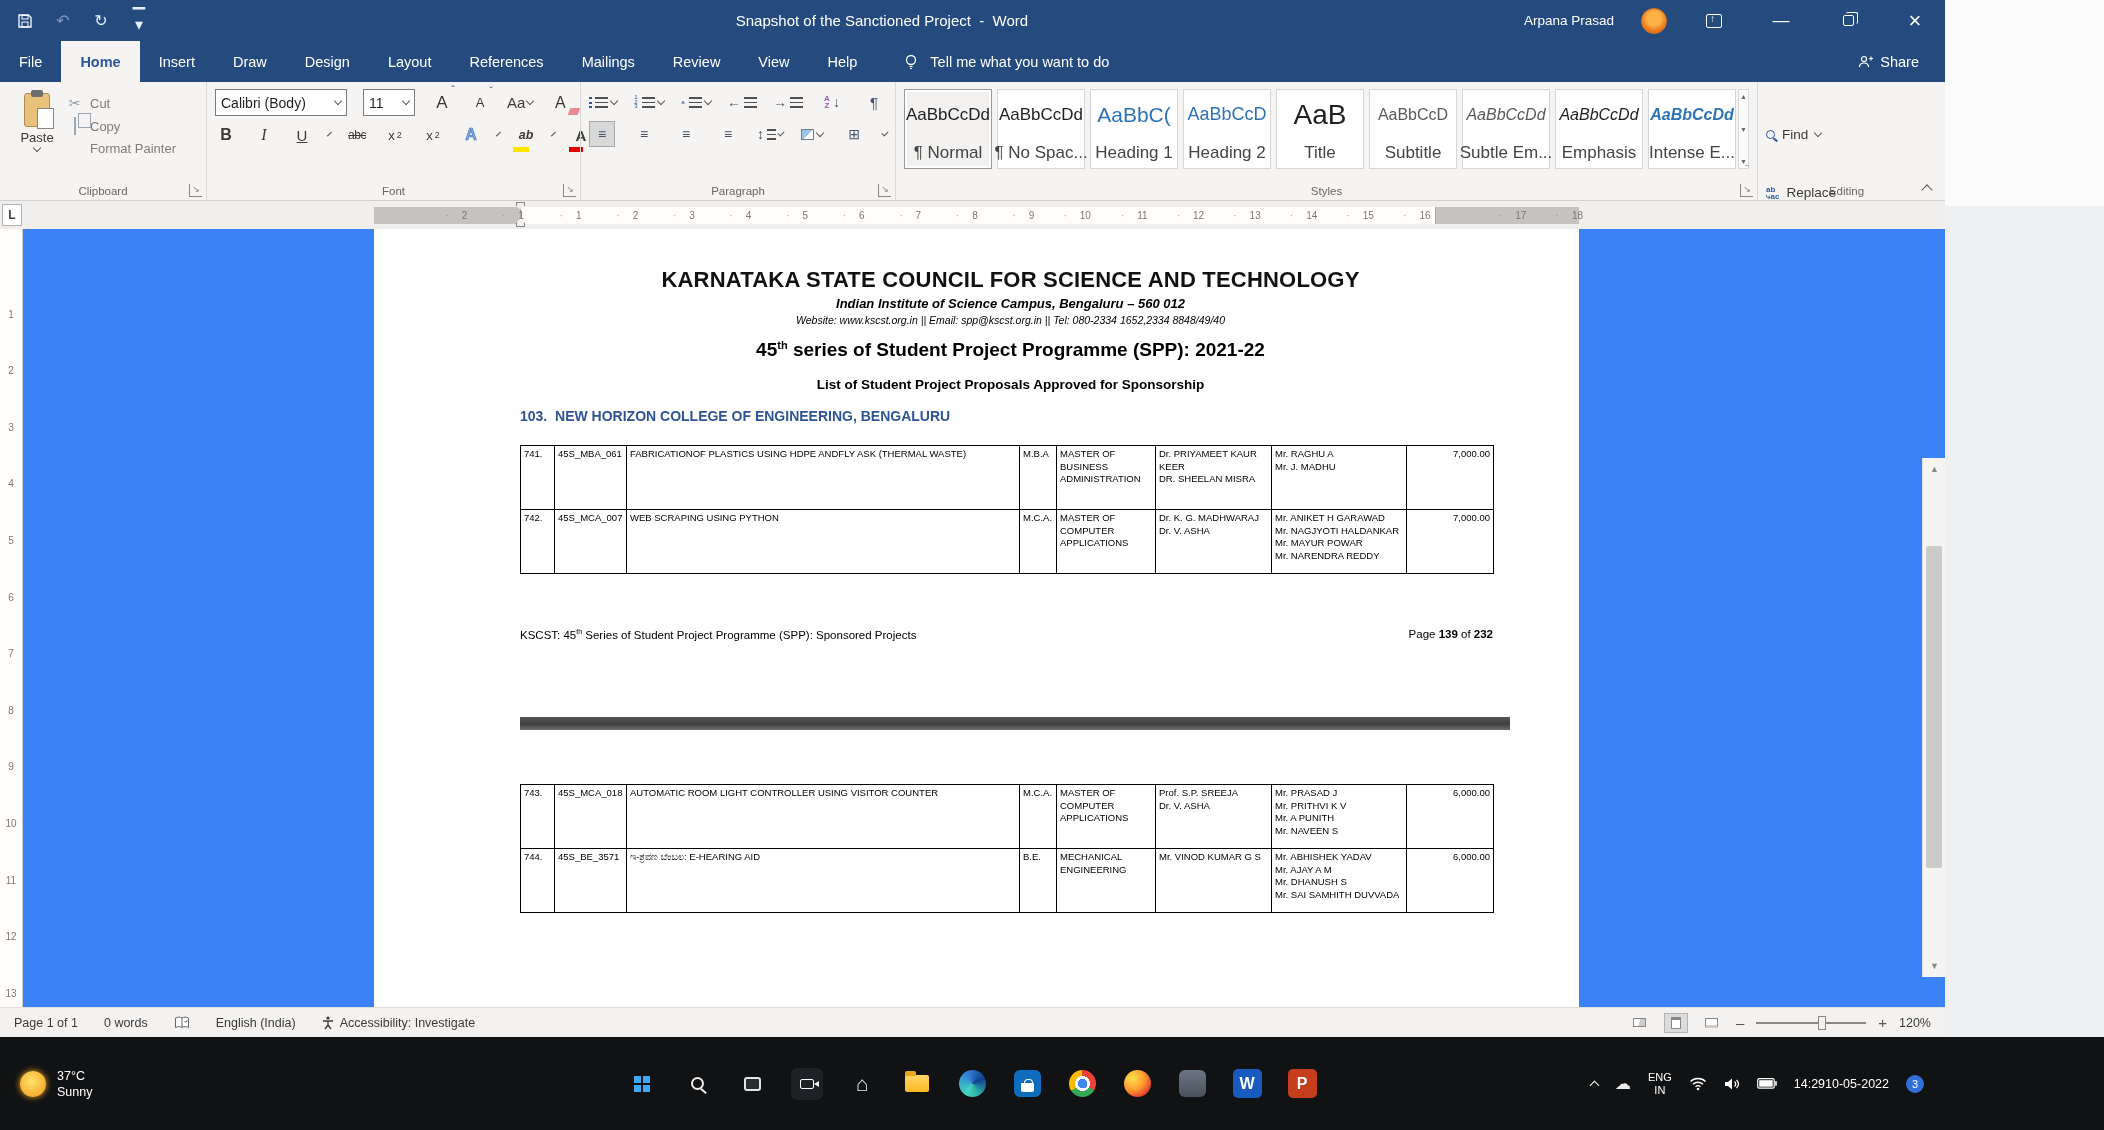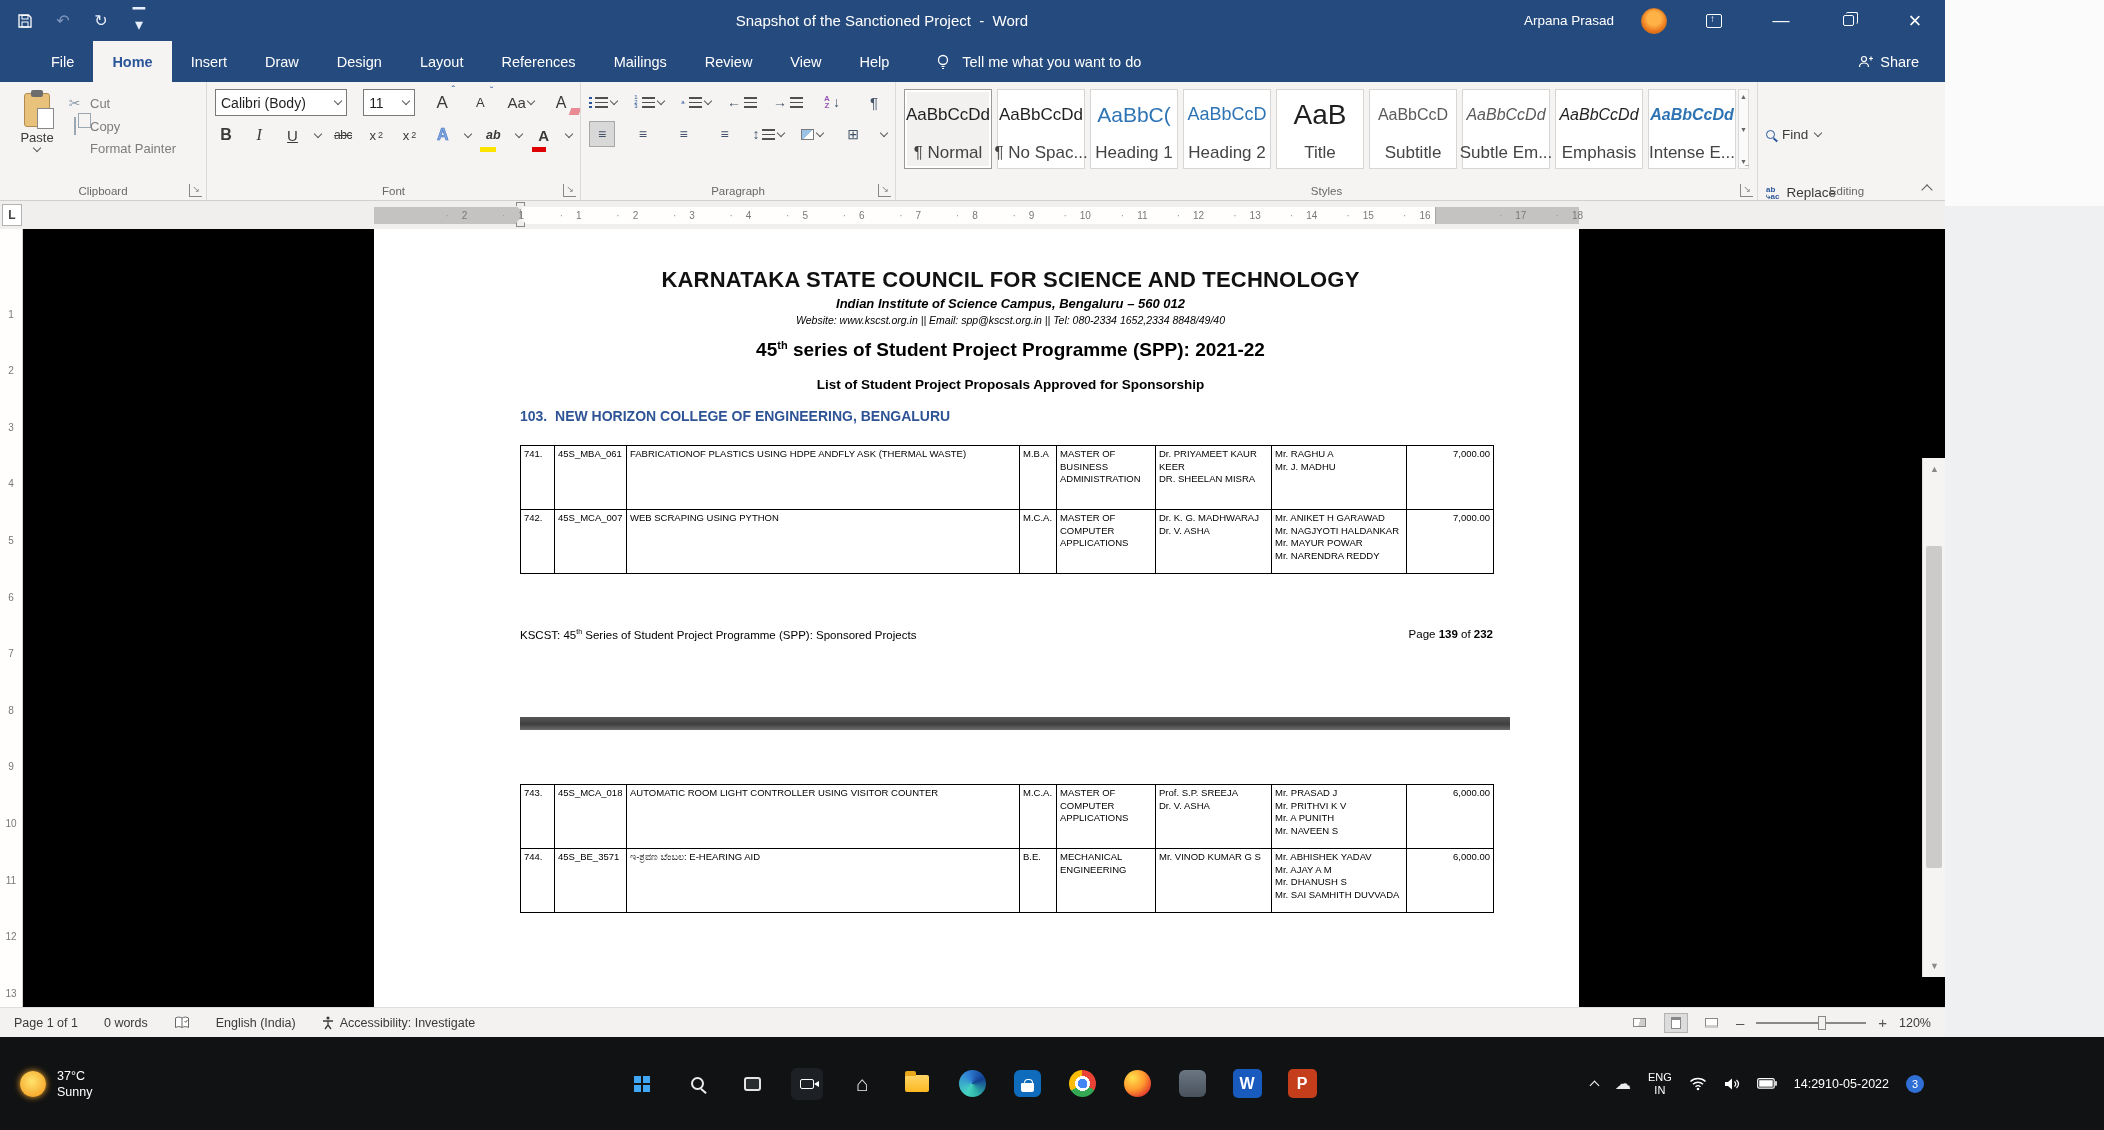--- a/index.html
+++ b/index.html
@@ -26,21 +26,21 @@
             background:radial-gradient(circle at 50% 40%, #ffb347 0 35%, #e2610c 80%, #a33d00); border:1px solid #d97b1f; }
   .winbtn { width:40px; height:28px; display:flex; align-items:center; justify-content:center; font-size:17px; color:#fff; }
   .ribbonopts { width:16px; height:14px; border:1.4px solid #fff; border-radius:2px; position:relative; }
   .ribbonopts::after { content:"↑"; position:absolute; left:3px; top:-2px; font-size:10px; }
   .restore-ic { width:11px; height:11px; border:1.4px solid #fff; border-radius:2px; position:relative; }
   .restore-ic::before { content:""; position:absolute; left:2px; top:-4px; width:11px; height:11px;
                         border:1.4px solid #fff; border-left:none; border-bottom:none; border-radius:2px; }
 
   
   .tabrow { position:absolute; left:0; top:41px; width:100%; height:41px; background:#254a7d;
-            display:flex; align-items:stretch; color:#fff; font-size:14.5px;padding-left:32px; }
+            display:flex; align-items:stretch; color:#fff; font-size:14.5px; }
   .rtab { padding:0 19px; display:flex; align-items:center; cursor:default; }
   .rtab[data-active="true"] { background:#f5f4f2; color:#2b579a; font-weight:bold; }
   .tellme { display:flex; align-items:center; gap:10px; margin-left:26px; font-size:14.5px; }
   .bulb { width:18px; height:18px; }
   .share-btn { margin-left:auto; margin-right:26px; display:flex; align-items:center; gap:7px; font-size:14.5px; }
 
   
   .ribbon { position:absolute; left:0; top:82px; width:100%; height:119px; background:#f5f4f2;
             border-bottom:1px solid #d2d0ce; display:flex; }
   .rgroup { position:relative; display:flex; flex-direction:column; padding-top:7px; }
@@ -61,21 +61,21 @@
   .clip-small { display:flex; flex-direction:column; gap:7px; padding-top:6px; }
   .sm-cmd { display:flex; align-items:center; gap:7px; font-size:13px; color:#7f7d7b; }
   .sm-cmd .cmdic { width:17px; text-align:center; font-size:14px; color:#8f9dad; }
   .copy-ic { position:relative; width:11px; height:13px; border:1.3px solid #9aa7b5; background:#f5f4f2; }
   .copy-ic::before { content:""; position:absolute; left:3px; top:-5px; width:11px; height:13px; border:1.3px solid #9aa7b5; background:#f5f4f2; }
   .fp-ic { width:14px; height:14px; background:linear-gradient(135deg,#d8b25c 0 45%, #6b4a2f 45% 60%, #9db7d8 60%); border-radius:2px; }
 
   
   .g-font { width:374px; }
   .font-rows { display:flex; flex-direction:column; gap:6px; width:100%; }
-  .frow { display:flex; align-items:center; gap:6px;justify-content:space-between; }
+  .frow { display:flex; align-items:center; gap:16px; }
   .combo { display:flex; align-items:center; justify-content:space-between; background:#fff;
            border:1px solid #7a7a7a; height:27px; font-size:14px; color:#1f1f1f; padding:0 5px; }
   .combo-font { width:132px; }
   .combo-size { width:52px; }
   .chev { display:inline-block; width:6px; height:6px; border-right:1.4px solid #5a5a5a; border-bottom:1.4px solid #5a5a5a;
           transform:rotate(45deg); margin-top:-3px; }
   .fbtn { min-width:22px; height:26px; display:flex; align-items:center; justify-content:center; gap:2px;
           font-size:15px; color:#3b3a39; }
   .growA { font-size:17px; position:relative; } .growA::after{content:"ˆ"; position:absolute; top:-6px; right:-2px; font-size:11px; color:#2b579a;}
   .shrinkA { font-size:13px; position:relative;} .shrinkA::after{content:"ˇ"; position:absolute; top:-5px; right:-2px; font-size:11px; color:#2b579a;}
@@ -148,21 +148,21 @@
   .hseg span { transform:translateX(4px); }
   .hseg::before { content:"·"; margin-right:9px; color:#9a9896; }
   .ind-marker { position:absolute; left:516px; top:2px; width:9px; height:8px; background:#f0efed; border:1px solid #8a8886; }
   .ind-marker.top { top:1px; clip-path:polygon(0 45%,50% 100%,100% 45%,100% 0,0 0); }
   .ind-marker.bottom { top:17px; clip-path:polygon(0 55%,50% 0,100% 55%,100% 100%,0 100%); height:9px; }
   .vruler { position:absolute; left:0; top:229px; width:23px; bottom:30px; background:#fffefd; border-right:1px solid #d0cecc;
             display:flex; flex-direction:column; align-items:center; padding-top:34px; font-size:10px; color:#7a7876; }
   .vseg { height:56.6px; display:flex; align-items:flex-end; justify-content:center; width:100%; }
 
   
-  .canvas { position:absolute; left:23px; top:229px; width:1922px; bottom:30px; background:#000000; overflow:hidden; }
+  .canvas { position:absolute; left:23px; top:229px; width:1922px; bottom:30px; background:#3b82f6; overflow:hidden; }
   .page { position:absolute; left:351px; top:0; width:1205px; height:100%; background:#fff;
           padding-left:146px; padding-right:78px; }
   .doc-org { margin-top:38px; text-align:center; font-weight:bold; font-size:22px; color:#111; letter-spacing:0.2px; }
   .doc-campus { text-align:center; font-size:13px; font-weight:bold; font-style:italic; margin-top:3px; }
   .doc-contact { text-align:center; font-size:10.5px; font-style:italic; margin-top:3px; }
   .doc-series { text-align:center; font-size:19px; font-weight:bold; margin-top:13px; }
   .doc-series sup { font-size:11px; }
   .doc-list { text-align:center; font-size:13.5px; font-weight:bold; margin-top:16px; }
   .doc-college { font-size:14px; font-weight:bold; color:#2f5496; margin-top:16px; white-space:pre; }
   .doc-table { margin-top:21px; border-collapse:collapse; width:973px; table-layout:fixed;

